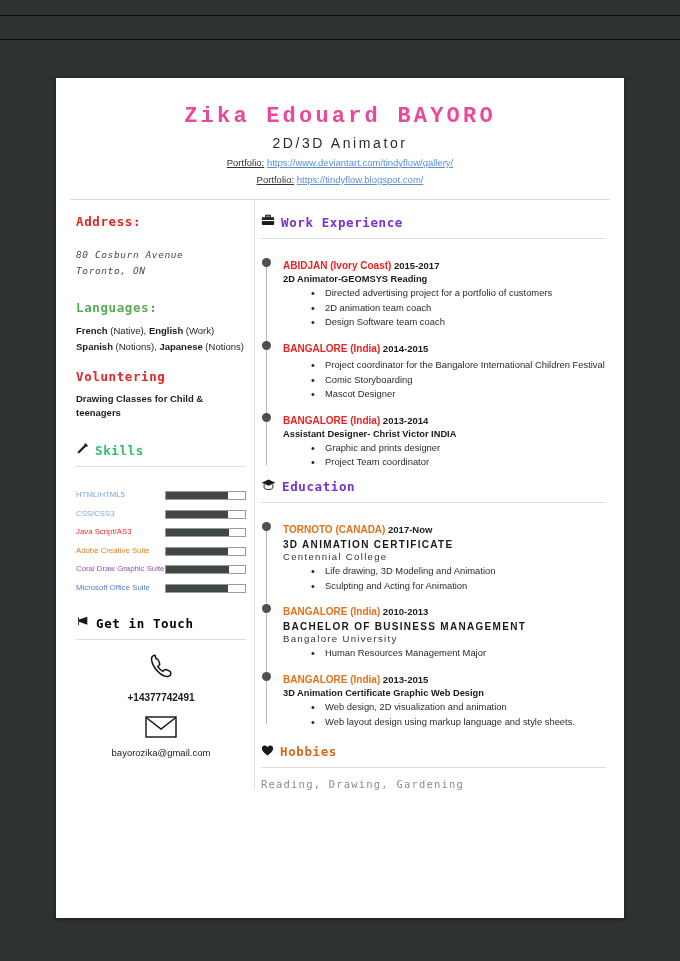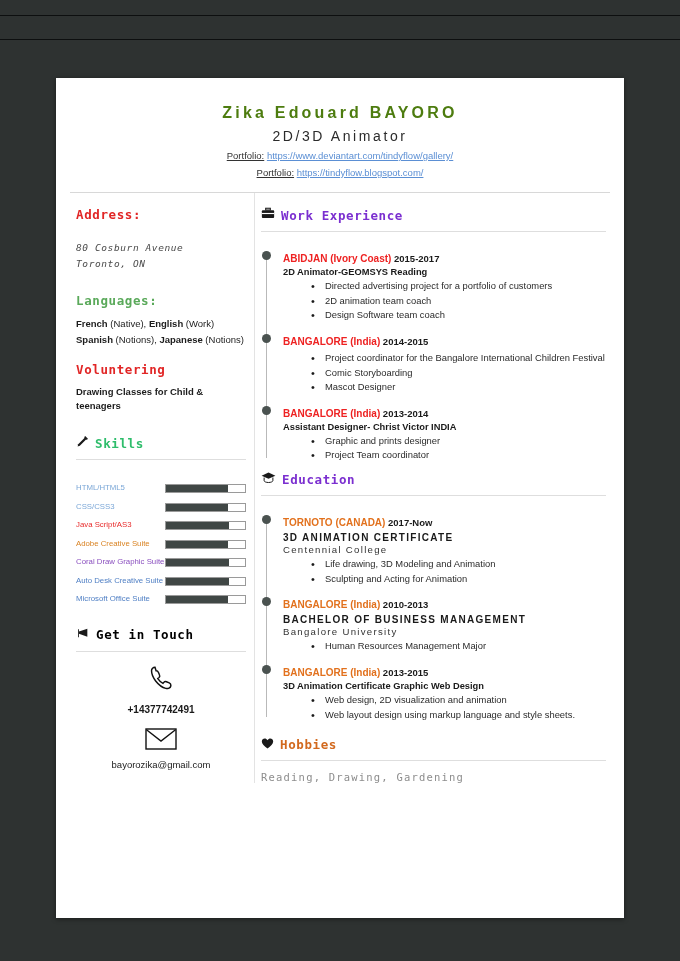--- a/index.html
+++ b/index.html
@@ -34,25 +34,25 @@
     box-shadow: 0 1px 5px rgba(0,0,0,0.45);
     overflow: hidden;
   }
 
   
   .header {
     padding-top: 26px;
     text-align: center;
   }
   .cand-name {
-    font-size: 16px;
+    font-size: 22px;
     font-weight: bold;
     letter-spacing: 3.2px;
-    color: #4d7c0f;
-    font-family: Liberation Sans, sans-serif;
+    color: #ec4899;
+    font-family: Liberation Mono, monospace;
   }
   .cand-role {
     font-size: 14px;
     letter-spacing: 2.6px;
     color: #2b2b2b;
     margin-top: 6px;
     font-family: "Liberation Sans", sans-serif;
   }
   .portfolio-row {
     margin-top: 6px;
@@ -357,26 +357,20 @@
                 <div class="skill-fill" style="width: 78%;"></div>
               </div>
             </div>
             <div class="skill-row">
               <div class="skill-label" style="color: rgb(138, 79, 191);">Coral Draw Graphic Suite</div>
               <div class="skill-bar">
                 <div class="skill-fill" style="width: 80%;"></div>
               </div>
             </div>
             <div class="skill-row">
-              <div class="skill-label" style="color: rgb(79, 127, 196);">Auto Desk Creative Suite</div>
-              <div class="skill-bar">
-                <div class="skill-fill" style="width: 80%;"></div>
-              </div>
-            </div>
-            <div class="skill-row">
               <div class="skill-label" style="color: rgb(79, 127, 196);">Microsoft Office Suite</div>
               <div class="skill-bar">
                 <div class="skill-fill" style="width: 78%;"></div>
               </div>
             </div>
           </div>
       </div>
 
       <div class="gap-md"></div>
 

